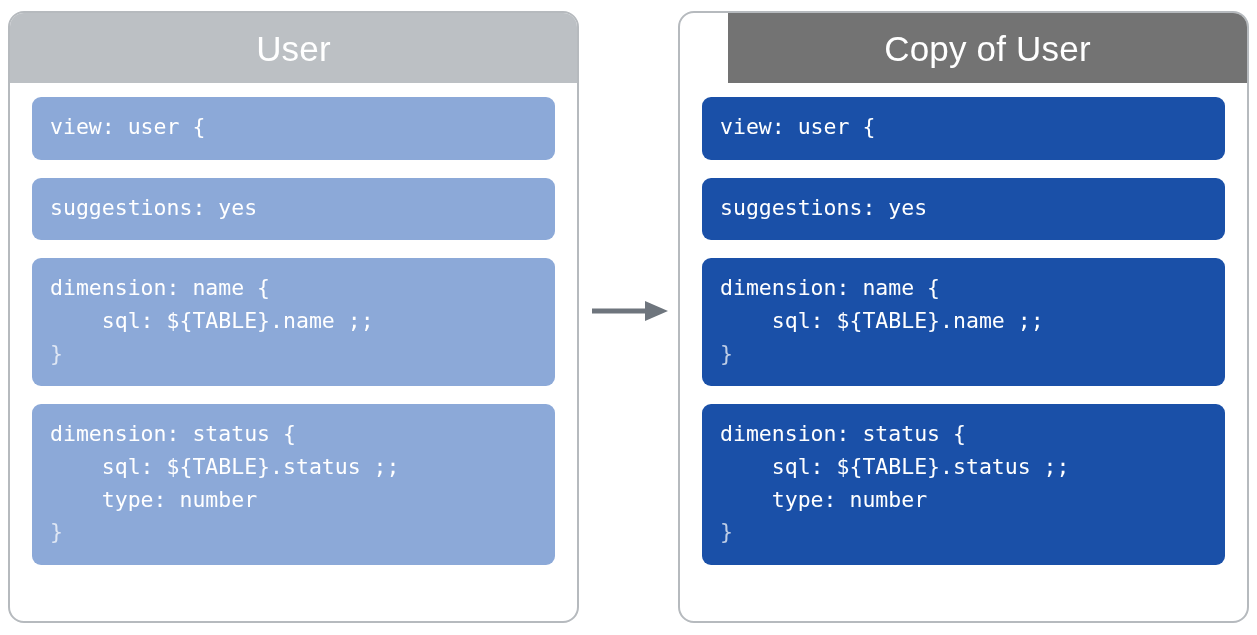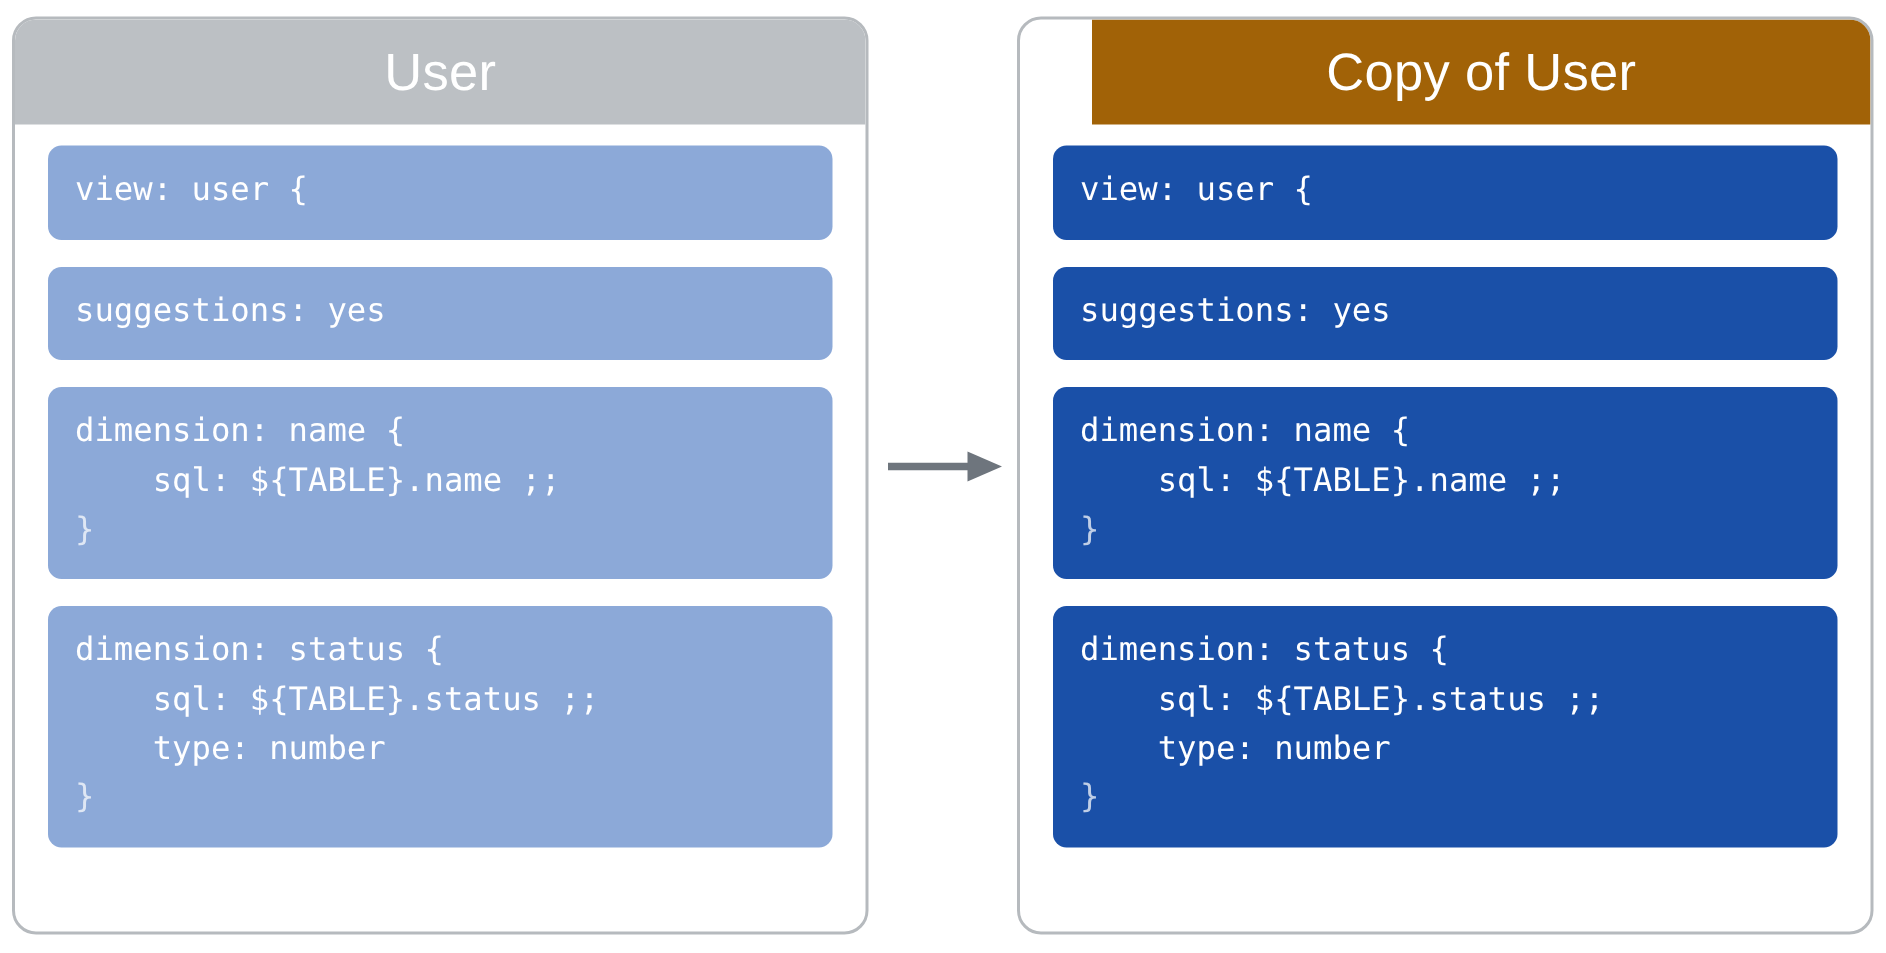--- a/index.html
+++ b/index.html
@@ -46,21 +46,21 @@
   }
 
   .panel-header {
     height: 70px;
     display: flex;
     align-items: center;
     justify-content: center;
     box-sizing: border-box;
   }
   .panel.left .panel-header  { background: #bcc0c4; }
-  .panel.right .panel-header { background: #a16207; margin-left: 48px; }
+  .panel.right .panel-header { background: #737373; margin-left: 48px; }
 
   .panel-title {
     color: #ffffff;
     font-size: 35px;
     font-weight: 400;
     letter-spacing: 0.2px;
     font-family: "Liberation Sans", sans-serif;
     line-height: 1;
     white-space: nowrap;
   }

